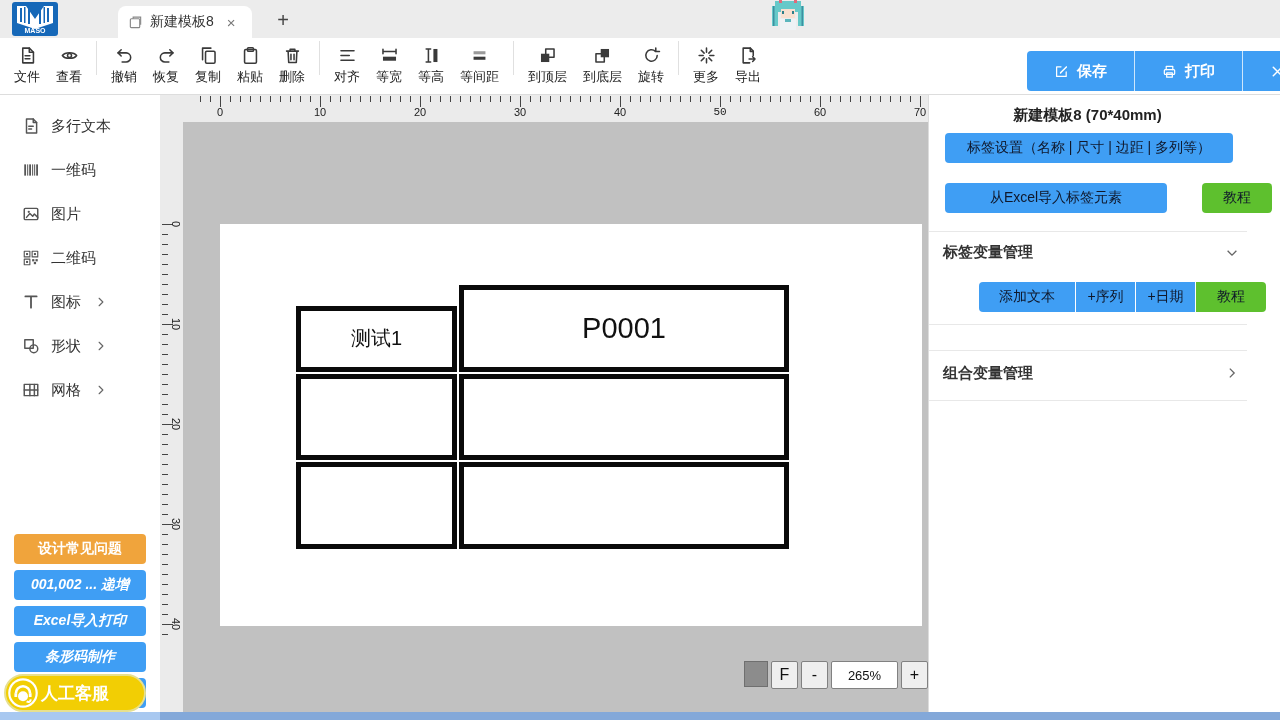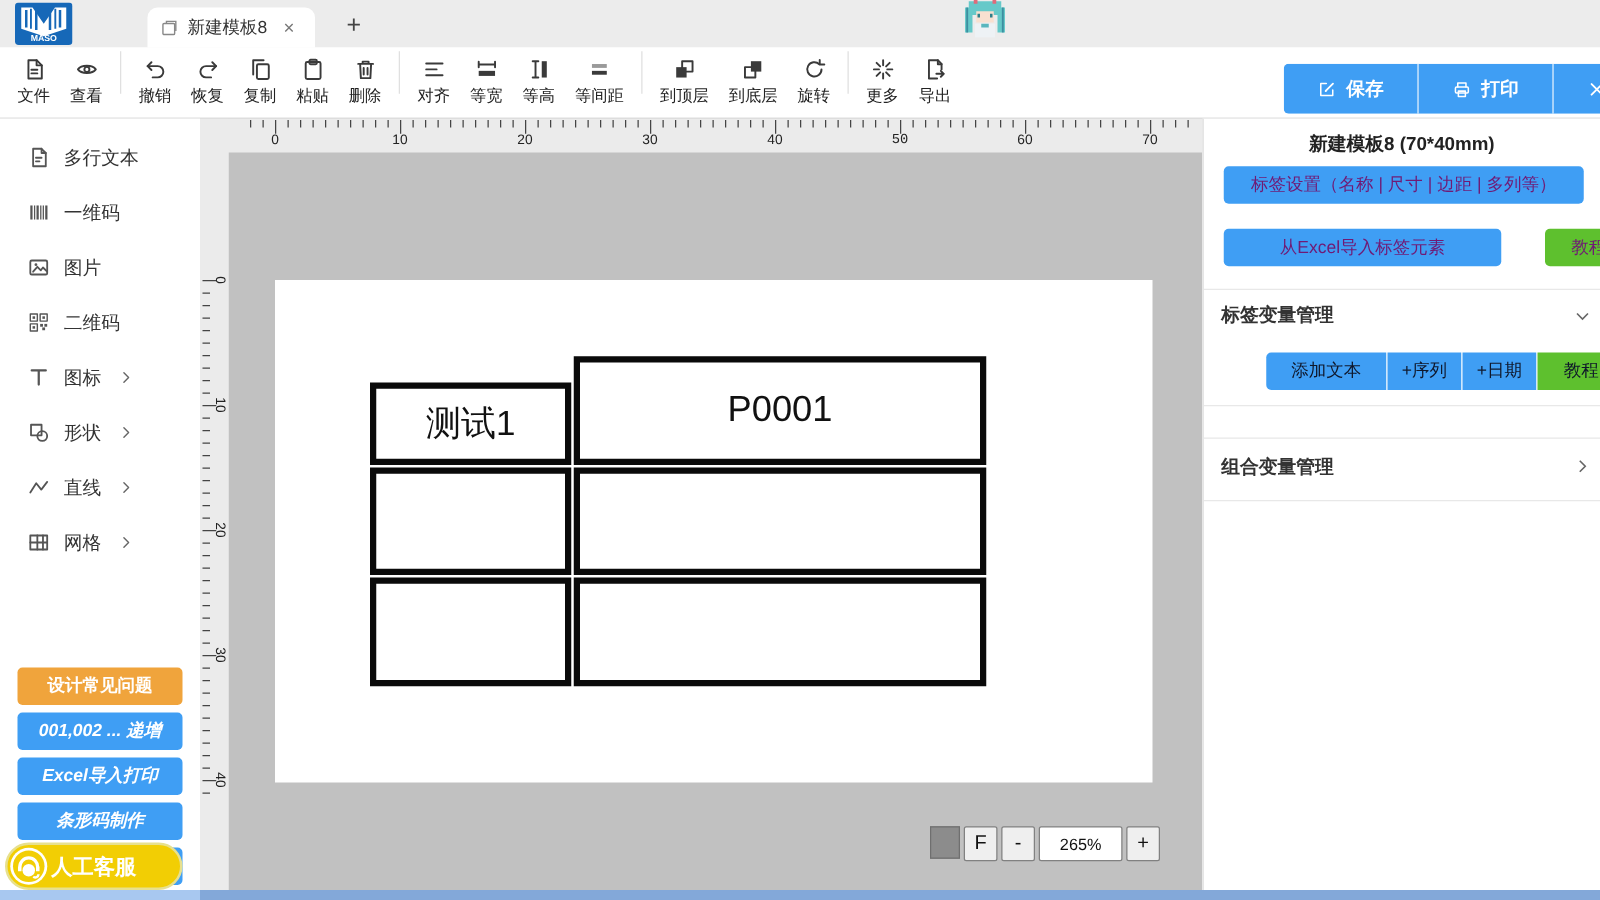--- a/index.html
+++ b/index.html
@@ -59,32 +59,32 @@
   .htick.long{height:11px;}
   .hnum{position:absolute;top:11px;width:18px;text-align:center;font-size:11px;color:#222;}
   .vtick{position:absolute;left:2px;height:1px;background:#444;width:6px;}
   .vtick.long{width:11px;left:2px;}
   .vnum{position:absolute;left:9px;width:14px;height:14px;transform:rotate(90deg);font-size:11px;color:#222;
         text-align:center;line-height:14px;}
   .page{position:absolute;left:60px;top:129px;width:702px;height:402px;background:#fff;}
   .label-table{position:absolute;left:76px;top:61px;width:493px;height:264px;display:grid;
                grid-template-columns:161px 1fr;grid-template-rows:repeat(3,1fr);gap:2px;}
   .cell{border:5px solid #0a0a0a;background:#fff;display:flex;align-items:center;justify-content:center;color:#111;}
-  .cell.r0.c0{font-size:28px;margin-top:21px;}
+  .cell.r0.c0{font-size:20px;margin-top:21px;}
   .cell.r0.c1{font-size:29px;}
   .zoombar{position:absolute;left:584px;top:566px;height:28px;display:flex;align-items:flex-start;}
   .zswatch{width:24px;height:26px;background:#8c8c8c;border:1px solid #6f6f6f;margin-right:3px;box-sizing:border-box;}
   .zbtn{width:27px;height:28px;background:#efefef;border:1px solid #818181;border-radius:2px;box-sizing:border-box;
         display:flex;align-items:center;justify-content:center;font-size:16px;color:#111;margin-right:3px;cursor:pointer;}
   .zlevel{width:67px;height:28px;background:#fff;border:1px solid #818181;border-radius:2px;box-sizing:border-box;
           display:flex;align-items:center;justify-content:center;font-size:13px;color:#111;margin-right:3px;}
   
-  .panel{position:absolute;left:962px;top:95px;width:318px;height:618px;background:#fff;border-left:1px solid #ddd;box-sizing:border-box;}
+  .panel{position:absolute;left:928px;top:95px;width:318px;height:618px;background:#fff;border-left:1px solid #ddd;box-sizing:border-box;}
   .panel-title{position:absolute;left:0;top:11px;width:100%;text-align:center;font-size:15px;font-weight:bold;color:#222;}
-  .pbtn{position:absolute;border-radius:4px;color:#701a75;font-size:14px;display:flex;align-items:center;justify-content:center;
+  .pbtn{position:absolute;border-radius:4px;color:#0f172a;font-size:14px;display:flex;align-items:center;justify-content:center;
         cursor:pointer;white-space:nowrap;box-sizing:border-box;text-align:right;}
   .pbtn.blue{background:var(--blue);}
   .pbtn.green{background:var(--green);}
   .settings-btn{left:16px;top:38px;width:288px;height:30px;}
   .excel-btn{left:16px;top:88px;width:222px;height:30px;}
   .tut1{left:273px;top:88px;width:70px;height:30px;}
   .pdiv{position:absolute;left:0;width:318px;height:1px;background:#e8e8e8;}
   .sec-title{position:absolute;left:14px;font-size:15px;font-weight:bold;color:#333;}
   .sec-chev{position:absolute;width:14px;height:14px;color:#666;}
   .sec-chev svg{width:100%;height:100%;display:block;}
@@ -401,33 +401,20 @@
           </span>
         </div>
         <div class="tool-item">
           <span class="ti-icon">
             <svg viewBox="0 0 16 16" fill="none" stroke="currentColor" stroke-width="1.3" stroke-linecap="round" stroke-linejoin="round">
               <rect x="2.5" y="2.5" width="7.5" height="7.5"></rect>
               <circle cx="10.5" cy="10.5" r="3.5"></circle>
             </svg>
           </span>
           <span class="ti-label">形状</span>
-          <span class="ti-chev">
-            <svg viewBox="0 0 16 16" fill="none" stroke="currentColor" stroke-width="1.3" stroke-linecap="round" stroke-linejoin="round">
-              <path d="M5.5 3l5 5-5 5" stroke-width="1.5"></path>
-            </svg>
-          </span>
-        </div>
-        <div class="tool-item">
-          <span class="ti-icon">
-            <svg viewBox="0 0 16 16" fill="none" stroke="currentColor" stroke-width="1.3" stroke-linecap="round" stroke-linejoin="round">
-              <path d="M2 11.5L6.2 5l3.6 4.5L14 4"></path>
-            </svg>
-          </span>
-          <span class="ti-label">直线</span>
           <span class="ti-chev">
             <svg viewBox="0 0 16 16" fill="none" stroke="currentColor" stroke-width="1.3" stroke-linecap="round" stroke-linejoin="round">
               <path d="M5.5 3l5 5-5 5" stroke-width="1.5"></path>
             </svg>
           </span>
         </div>
         <div class="tool-item">
           <span class="ti-icon">
             <svg viewBox="0 0 16 16" fill="none" stroke="currentColor" stroke-width="1.3" stroke-linecap="round" stroke-linejoin="round">
               <rect x="2" y="3" width="12" height="10"></rect>

